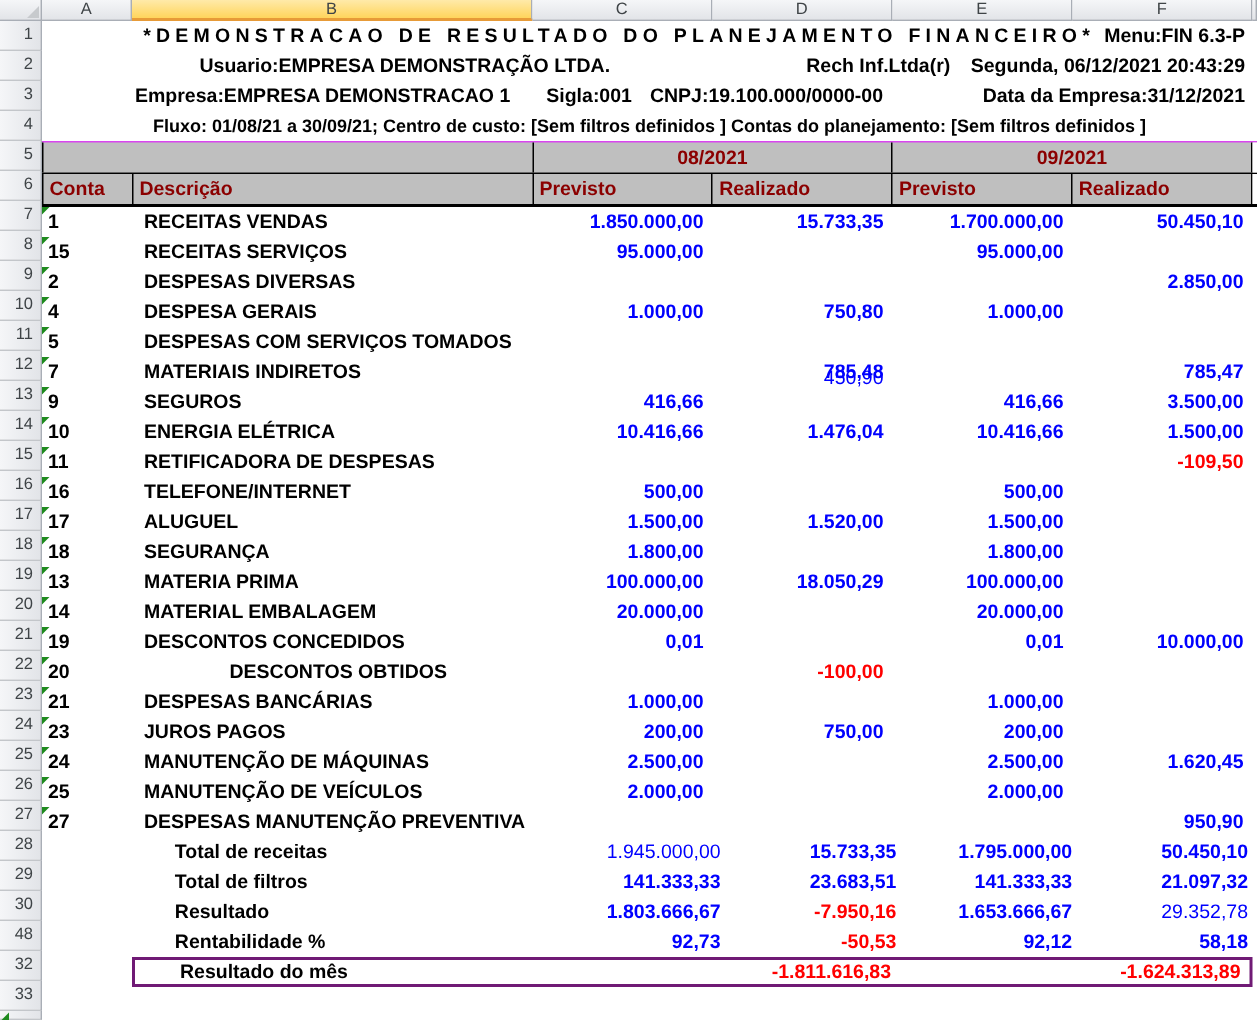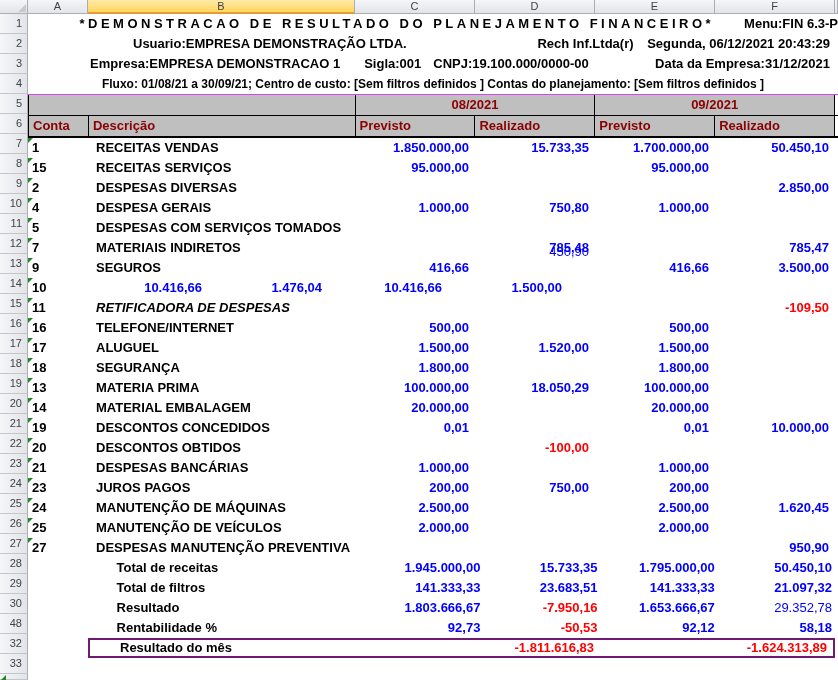--- a/index.html
+++ b/index.html
@@ -21,21 +21,21 @@
   .rowheads{position:absolute;left:0;top:14px;width:28px;}
   .row-h{box-sizing:border-box;width:28px;height:20px;line-height:19px;text-align:right;padding-right:5px;
          font-size:11px;font-weight:400;color:#3f4447;
          background:linear-gradient(90deg,#f5f6f8,#e2e4e8);
          border-right:1px solid #a9aeb6;border-bottom:1px solid #c3c6ca;}
   .row-h.sliver{height:6px;}
   
   .content{position:absolute;left:28px;top:14px;width:810px;}
   .r{display:flex;height:20px;line-height:20px;white-space:nowrap;}
   .textrow{overflow:hidden;}
-  .r1{justify-content:flex-end;padding-right:0;gap:24px;}
+  .r1{justify-content:flex-end;padding-right:8px;}
   .title-main{letter-spacing:3.5px;}
   .title-menu{margin-left:6px;}
   .r2{justify-content:space-between;padding-left:105px;padding-right:8px;}
   .r3{justify-content:space-between;padding-left:62px;padding-right:8px;}
   .r3 .grp{display:flex;gap:24px;}
   .r4{justify-content:center;font-size:12px;}
   
   .hdr{background:#bfbfbf;color:#8b0000;}
   .hdr5{border-top:1px solid #d946ef;}
   .hdr6{border-top:1px solid #000;border-bottom:2px solid #000;}
@@ -201,28 +201,29 @@
       <div class="r">
         <div class="cell ca" style="width: 60px;"><div class="tri"></div>9</div>
         <div class="cell cdesc" style="width: 267px;">SEGUROS</div>
         <div class="cell num" style="width: 120px; font-weight: 700;">416,66</div>
         <div class="cell num" style="width: 120px; font-weight: 700;"></div>
         <div class="cell num" style="width: 120px; font-weight: 700;">416,66</div>
         <div class="cell num" style="width: 120px; font-weight: 700;">3.500,00</div>
       </div>
       <div class="r">
         <div class="cell ca" style="width: 60px;"><div class="tri"></div>10</div>
+        <div class="cell cdesc" style="width: 267px;">ENERGIA ELÉTRICA</div>
         <div class="cell num" style="width: 120px; font-weight: 700;">10.416,66</div>
         <div class="cell num" style="width: 120px; font-weight: 700;">1.476,04</div>
         <div class="cell num" style="width: 120px; font-weight: 700;">10.416,66</div>
         <div class="cell num" style="width: 120px; font-weight: 700;">1.500,00</div>
       </div>
       <div class="r">
         <div class="cell ca" style="width: 60px;"><div class="tri"></div>11</div>
-        <div class="cell cdesc" style="width: 267px; font-style: italic;">RETIFICADORA DE DESPESAS</div>
+        <div class="cell cdesc" style="width: 267px;">RETIFICADORA DE DESPESAS</div>
         <div class="cell num" style="width: 120px; font-weight: 700;"></div>
         <div class="cell num" style="width: 120px; font-weight: 700;"></div>
         <div class="cell num" style="width: 120px; font-weight: 700;"></div>
         <div class="cell num neg" style="width: 120px; font-weight: 700;">-109,50</div>
       </div>
       <div class="r">
         <div class="cell ca" style="width: 60px;"><div class="tri"></div>16</div>
         <div class="cell cdesc" style="width: 267px;">TELEFONE/INTERNET</div>
         <div class="cell num" style="width: 120px; font-weight: 700;">500,00</div>
         <div class="cell num" style="width: 120px; font-weight: 700;"></div>
@@ -264,21 +265,21 @@
       <div class="r">
         <div class="cell ca" style="width: 60px;"><div class="tri"></div>19</div>
         <div class="cell cdesc" style="width: 267px;">DESCONTOS CONCEDIDOS</div>
         <div class="cell num" style="width: 120px; font-weight: 700;">0,01</div>
         <div class="cell num" style="width: 120px; font-weight: 700;"></div>
         <div class="cell num" style="width: 120px; font-weight: 700;">0,01</div>
         <div class="cell num" style="width: 120px; font-weight: 700;">10.000,00</div>
       </div>
       <div class="r">
         <div class="cell ca" style="width: 60px;"><div class="tri"></div>20</div>
-        <div class="cell cdesc" style="width: 267px;">DESCONTOS OBTIDOS</div>
+        <div class="cell cdesc" style="width: 267px; text-align: center;">DESCONTOS OBTIDOS</div>
         <div class="cell num" style="width: 120px; font-weight: 700;"></div>
         <div class="cell num neg" style="width: 120px; font-weight: 700;">-100,00</div>
         <div class="cell num" style="width: 120px; font-weight: 700;"></div>
         <div class="cell num" style="width: 120px; font-weight: 700;"></div>
       </div>
       <div class="r">
         <div class="cell ca" style="width: 60px;"><div class="tri"></div>21</div>
         <div class="cell cdesc" style="width: 267px;">DESPESAS BANCÁRIAS</div>
         <div class="cell num" style="width: 120px; font-weight: 700;">1.000,00</div>
         <div class="cell num" style="width: 120px; font-weight: 700;"></div>
@@ -313,21 +314,21 @@
         <div class="cell ca" style="width: 60px;"><div class="tri"></div>27</div>
         <div class="cell cdesc" style="width: 267px;">DESPESAS MANUTENÇÃO PREVENTIVA</div>
         <div class="cell num" style="width: 120px; font-weight: 700;"></div>
         <div class="cell num" style="width: 120px; font-weight: 700;"></div>
         <div class="cell num" style="width: 120px; font-weight: 700;"></div>
         <div class="cell num" style="width: 120px; font-weight: 700;">950,90</div>
       </div>
       <div class="r">
         <div class="cell" style="width: 60px;"></div>
         <div class="cell lbl" style="width: 267px;">Total de receitas</div>
-        <div class="cell num" style="width: 120px; font-weight: 700;">1.945.000,00</div>
+        <div class="cell num" style="width: 120px; font-weight: 400;">1.945.000,00</div>
         <div class="cell num" style="width: 120px; font-weight: 700;">15.733,35</div>
         <div class="cell num" style="width: 120px; font-weight: 700;">1.795.000,00</div>
         <div class="cell num" style="width: 120px; font-weight: 700;">50.450,10</div>
       </div>
       <div class="r">
         <div class="cell" style="width: 60px;"></div>
         <div class="cell lbl" style="width: 267px;">Total de filtros</div>
         <div class="cell num" style="width: 120px; font-weight: 700;">141.333,33</div>
         <div class="cell num" style="width: 120px; font-weight: 700;">23.683,51</div>
         <div class="cell num" style="width: 120px; font-weight: 700;">141.333,33</div>

